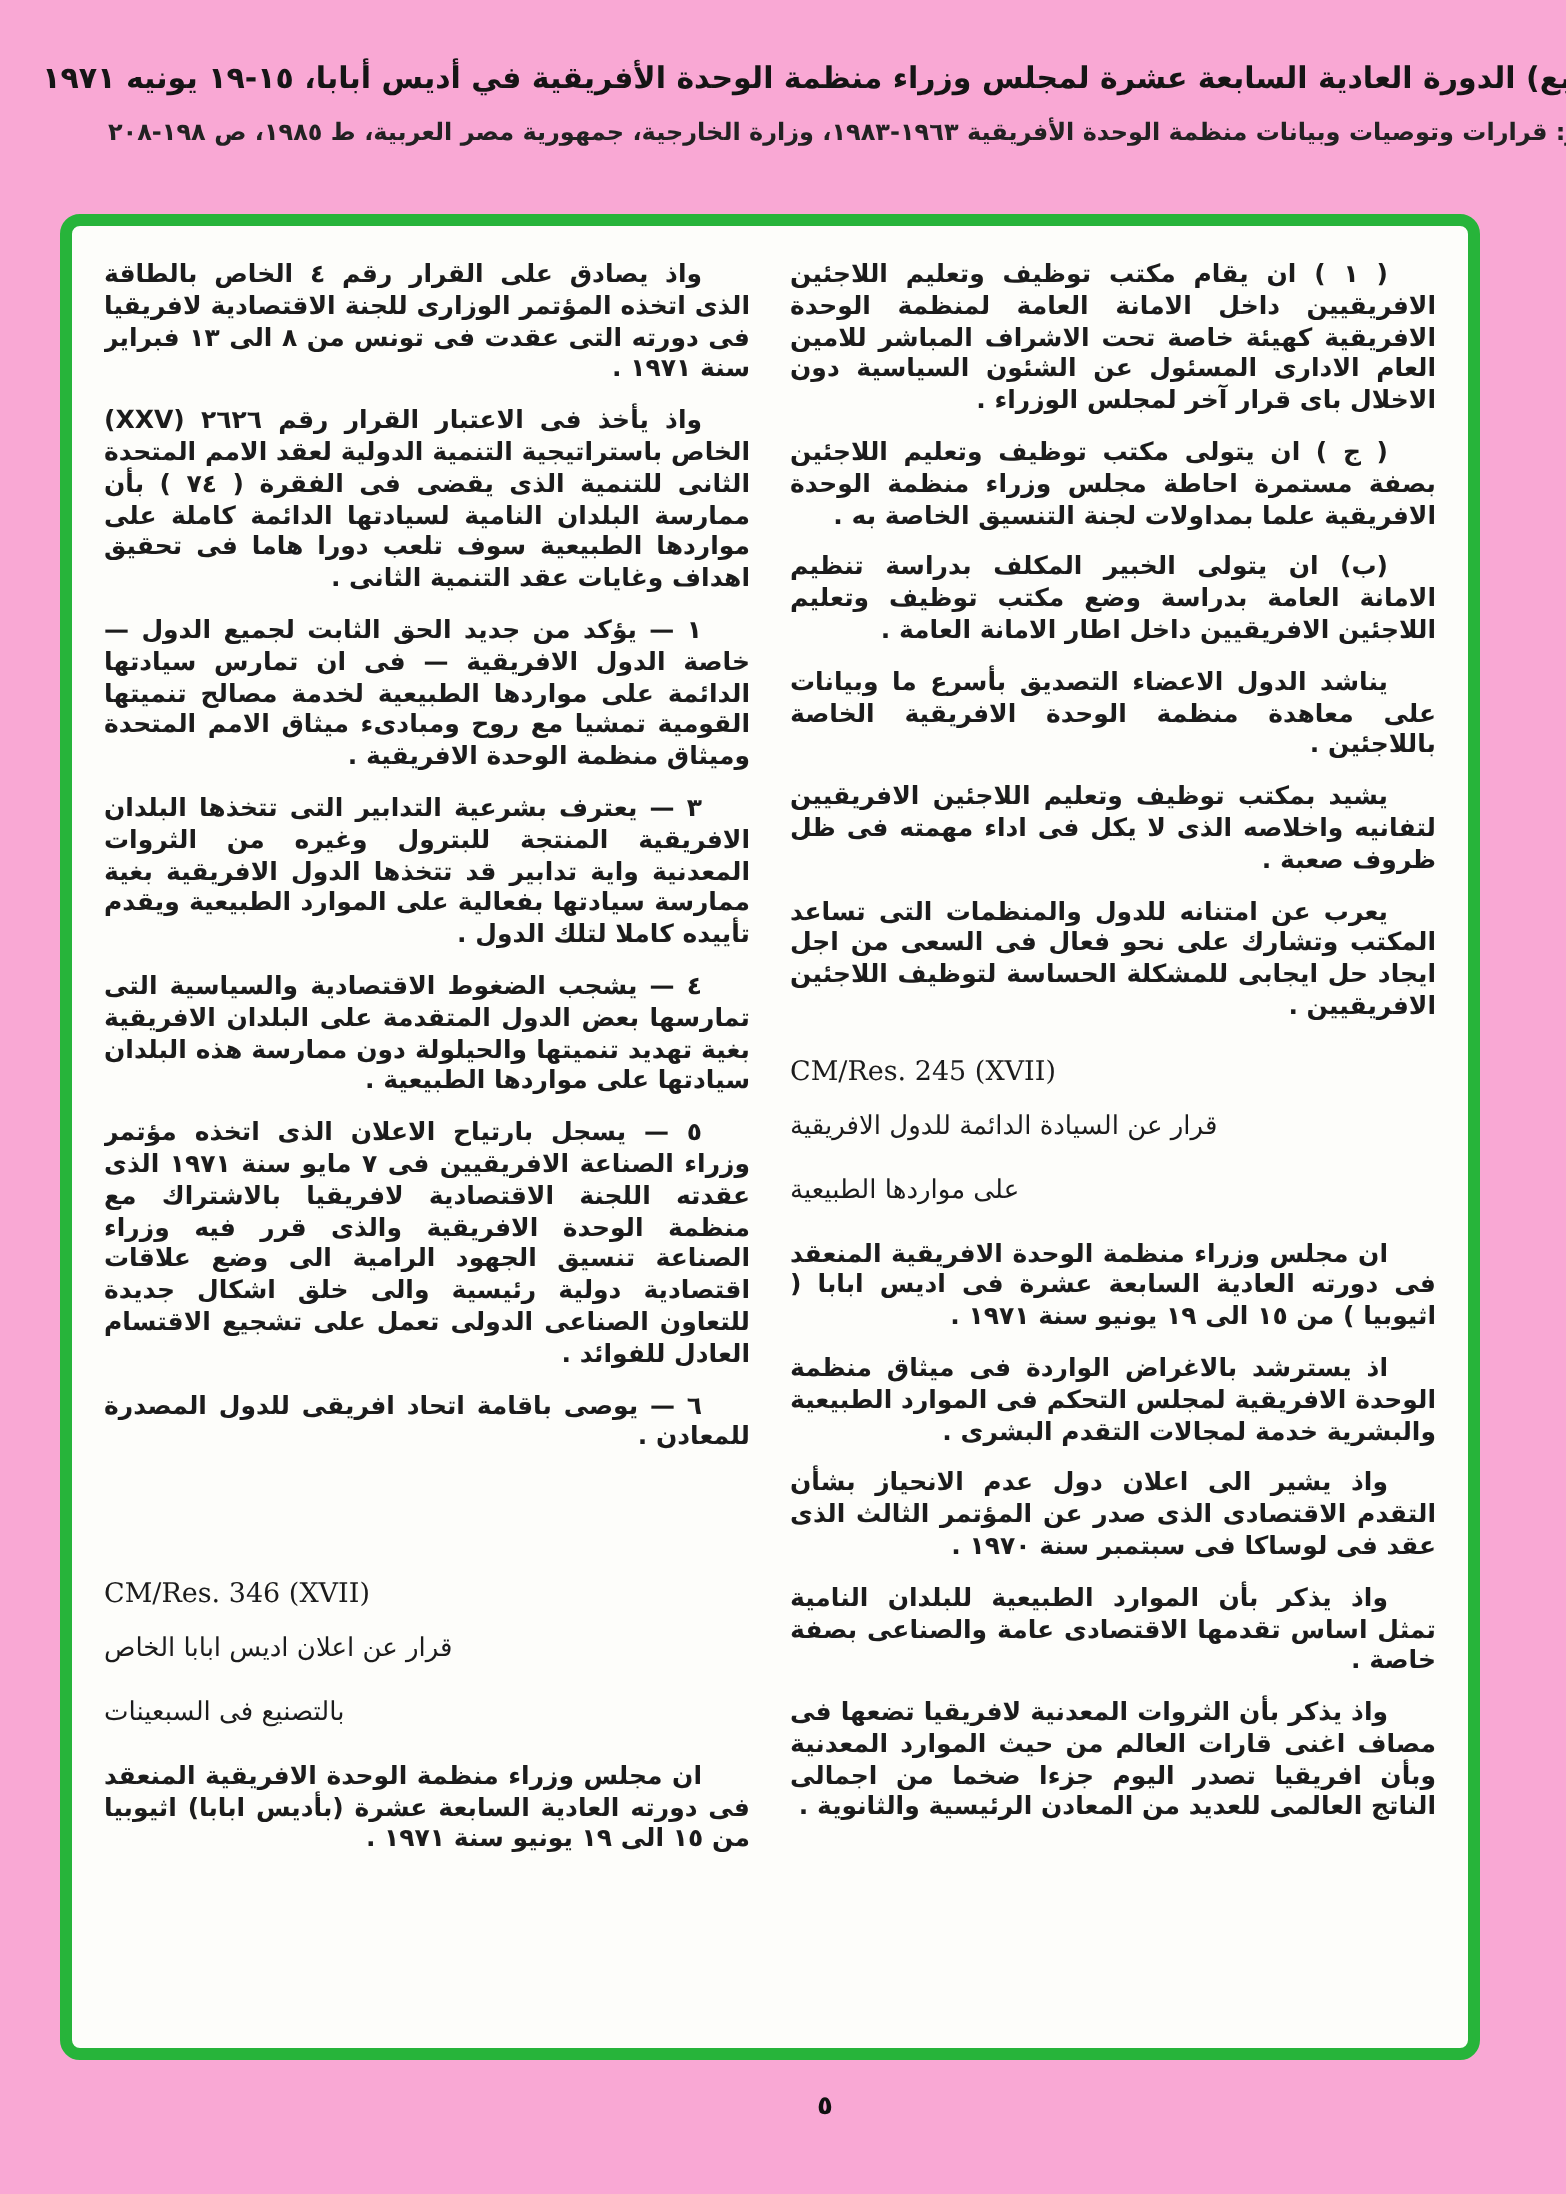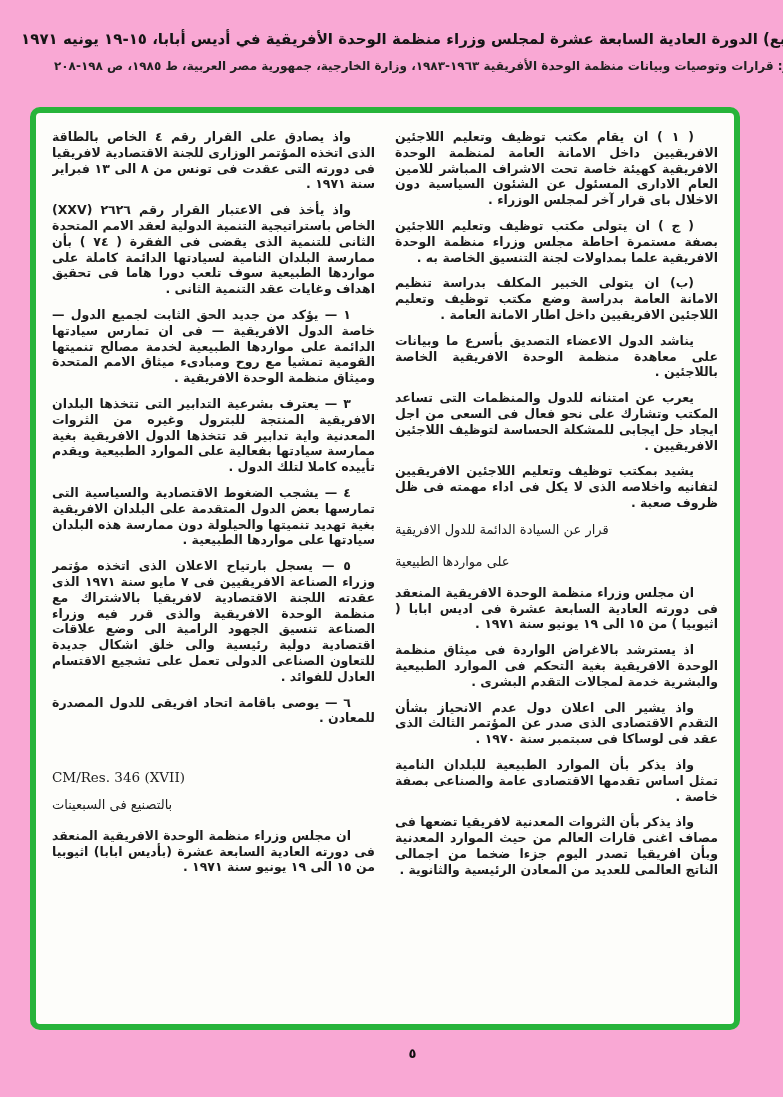--- a/index.html
+++ b/index.html
@@ -51,21 +51,21 @@
     text-indent:24px;
     font-weight:bold;
   }
   .blk.res{
     direction:ltr;text-align:left;
     font-family:"DejaVu Serif",serif;
     font-size:13.5px;
     margin:18px 0 10px 0;
     text-indent:0;
   }
-  .blk.res.big-gap{margin-top:44px;}
+  .blk.res.big-gap{margin-top:64px;}
   .blk.title{
     text-align:left;font-weight:normal;
     font-size:13px;line-height:18px;
     margin:0 0 14px 0;
     text-indent:0;
   }
   .footer{
     position:absolute;left:0;right:0;top:1046px;
     text-align:center;
     font-size:13px;font-weight:bold;color:#111;
@@ -81,39 +81,41 @@
     <div class="header-line2">المصدر: قرارات وتوصيات وبيانات منظمة الوحدة الأفريقية ١٩٦٣-١٩٨٣، وزارة الخارجية، جمهورية مصر العربية، ط ١٩٨٥، ص ١٩٨-٢٠٨</div>
   </div>
 
   <div class="frame">
     <div class="columns">
       <div class="col" id="col-right">
           <div class="blk p">( ١ ) ان يقام مكتب توظيف وتعليم اللاجئين الافريقيين داخل الامانة العامة لمنظمة الوحدة الافريقية كهيئة خاصة تحت الاشراف المباشر للامين العام الادارى المسئول عن الشئون السياسية دون الاخلال باى قرار آخر لمجلس الوزراء .</div>
           <div class="blk p">( ج ) ان يتولى مكتب توظيف وتعليم اللاجئين بصفة مستمرة احاطة مجلس وزراء منظمة الوحدة الافريقية علما بمداولات لجنة التنسيق الخاصة به .</div>
           <div class="blk p">(ب) ان يتولى الخبير المكلف بدراسة تنظيم الامانة العامة بدراسة وضع مكتب توظيف وتعليم اللاجئين الافريقيين داخل اطار الامانة العامة .</div>
           <div class="blk p">يناشد الدول الاعضاء التصديق بأسرع ما وبيانات على معاهدة منظمة الوحدة الافريقية الخاصة باللاجئين .</div>
+          <div class="blk p">يشيد بمكتب توظيف وتعليم اللاجئين الافريقيين لتفانيه واخلاصه الذى لا يكل فى اداء مهمته فى ظل ظروف صعبة .</div>
           <div class="blk p">يعرب عن امتنانه للدول والمنظمات التى تساعد المكتب وتشارك على نحو فعال فى السعى من اجل ايجاد حل ايجابى للمشكلة الحساسة لتوظيف اللاجئين الافريقيين .</div>
-          <div class="blk p">يشيد بمكتب توظيف وتعليم اللاجئين الافريقيين لتفانيه واخلاصه الذى لا يكل فى اداء مهمته فى ظل ظروف صعبة .</div>
+          <div class="blk res">CM/Res. 245 (XVII)</div>
           <div class="blk title">قرار عن السيادة الدائمة للدول الافريقية</div>
           <div class="blk title">على مواردها الطبيعية</div>
           <div class="blk p">ان مجلس وزراء منظمة الوحدة الافريقية المنعقد فى دورته العادية السابعة عشرة فى اديس ابابا ( اثيوبيا ) من ١٥ الى ١٩ يونيو سنة ١٩٧١ .</div>
-          <div class="blk p">اذ يسترشد بالاغراض الواردة فى ميثاق منظمة الوحدة الافريقية بغية التحكم فى الموارد الطبيعية والبشرية خدمة لمجالات التقدم البشرى .</div>
+          <div class="blk p">اذ يسترشد بالاغراض الواردة فى ميثاق منظمة الوحدة الافريقية لمجلس التحكم فى الموارد الطبيعية والبشرية خدمة لمجالات التقدم البشرى .</div>
           <div class="blk p">واذ يشير الى اعلان دول عدم الانحياز بشأن التقدم الاقتصادى الذى صدر عن المؤتمر الثالث الذى عقد فى لوساكا فى سبتمبر سنة ١٩٧٠ .</div>
           <div class="blk p">واذ يذكر بأن الموارد الطبيعية للبلدان النامية تمثل اساس تقدمها الاقتصادى عامة والصناعى بصفة خاصة .</div>
           <div class="blk p">واذ يذكر بأن الثروات المعدنية لافريقيا تضعها فى مصاف اغنى قارات العالم من حيث الموارد المعدنية وبأن افريقيا تصدر اليوم جزءا ضخما من اجمالى الناتج العالمى للعديد من المعادن الرئيسية والثانوية .</div>
         </div>
       <div class="col" id="col-left">
           <div class="blk p">واذ يصادق على القرار رقم ٤ الخاص بالطاقة الذى اتخذه المؤتمر الوزارى للجنة الاقتصادية لافريقيا فى دورته التى عقدت فى تونس من ٨ الى ١٣ فبراير سنة ١٩٧١ .</div>
           <div class="blk p">واذ يأخذ فى الاعتبار القرار رقم ٢٦٢٦ (XXV) الخاص باستراتيجية التنمية الدولية لعقد الامم المتحدة الثانى للتنمية الذى يقضى فى الفقرة ( ٧٤ ) بأن ممارسة البلدان النامية لسيادتها الدائمة كاملة على مواردها الطبيعية سوف تلعب دورا هاما فى تحقيق اهداف وغايات عقد التنمية الثانى .</div>
           <div class="blk p">١ — يؤكد من جديد الحق الثابت لجميع الدول — خاصة الدول الافريقية — فى ان تمارس سيادتها الدائمة على مواردها الطبيعية لخدمة مصالح تنميتها القومية تمشيا مع روح ومبادىء ميثاق الامم المتحدة وميثاق منظمة الوحدة الافريقية .</div>
           <div class="blk p">٣ — يعترف بشرعية التدابير التى تتخذها البلدان الافريقية المنتجة للبترول وغيره من الثروات المعدنية واية تدابير قد تتخذها الدول الافريقية بغية ممارسة سيادتها بفعالية على الموارد الطبيعية ويقدم تأييده كاملا لتلك الدول .</div>
           <div class="blk p">٤ — يشجب الضغوط الاقتصادية والسياسية التى تمارسها بعض الدول المتقدمة على البلدان الافريقية بغية تهديد تنميتها والحيلولة دون ممارسة هذه البلدان سيادتها على مواردها الطبيعية .</div>
           <div class="blk p">٥ — يسجل بارتياح الاعلان الذى اتخذه مؤتمر وزراء الصناعة الافريقيين فى ٧ مايو سنة ١٩٧١ الذى عقدته اللجنة الاقتصادية لافريقيا بالاشتراك مع منظمة الوحدة الافريقية والذى قرر فيه وزراء الصناعة تنسيق الجهود الرامية الى وضع علاقات اقتصادية دولية رئيسية والى خلق اشكال جديدة للتعاون الصناعى الدولى تعمل على تشجيع الاقتسام العادل للفوائد .</div>
           <div class="blk p">٦ — يوصى باقامة اتحاد افريقى للدول المصدرة للمعادن .</div>
           <div class="blk res big-gap">CM/Res. 346 (XVII)</div>
+          <div class="blk title">قرار عن اعلان اديس ابابا الخاص</div>
           <div class="blk title">بالتصنيع فى السبعينات</div>
           <div class="blk p">ان مجلس وزراء منظمة الوحدة الافريقية المنعقد فى دورته العادية السابعة عشرة (بأديس ابابا) اثيوبيا من ١٥ الى ١٩ يونيو سنة ١٩٧١ .</div>
         </div>
     </div>
   </div>
 
   <div class="footer">٥</div>
 
 </div>
 

